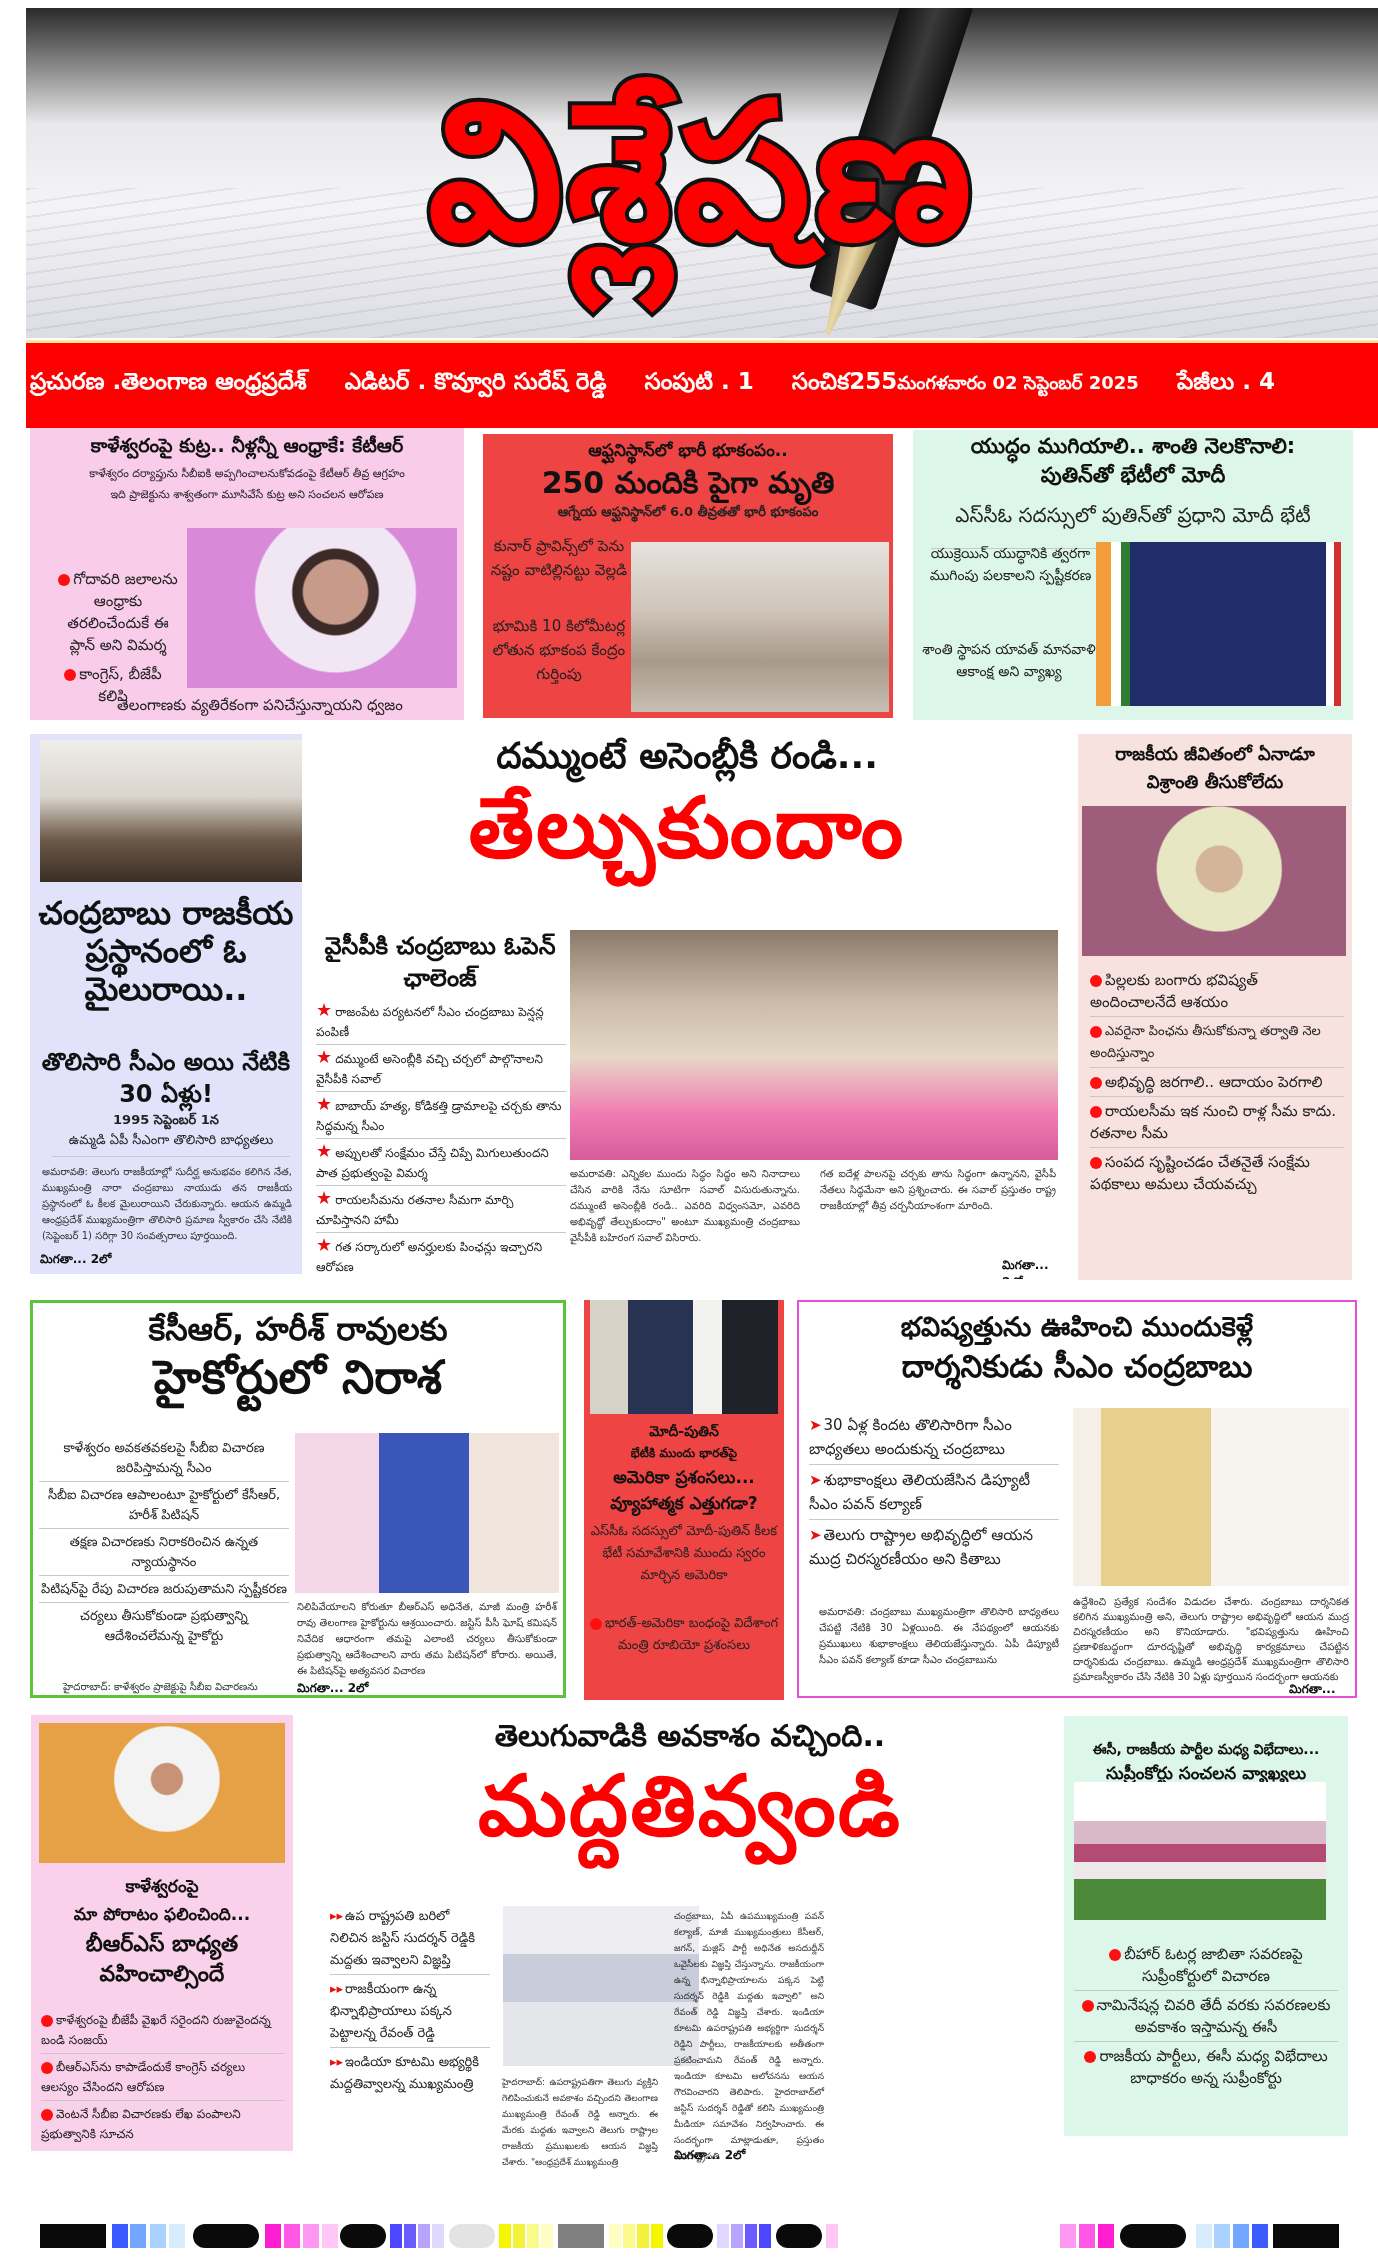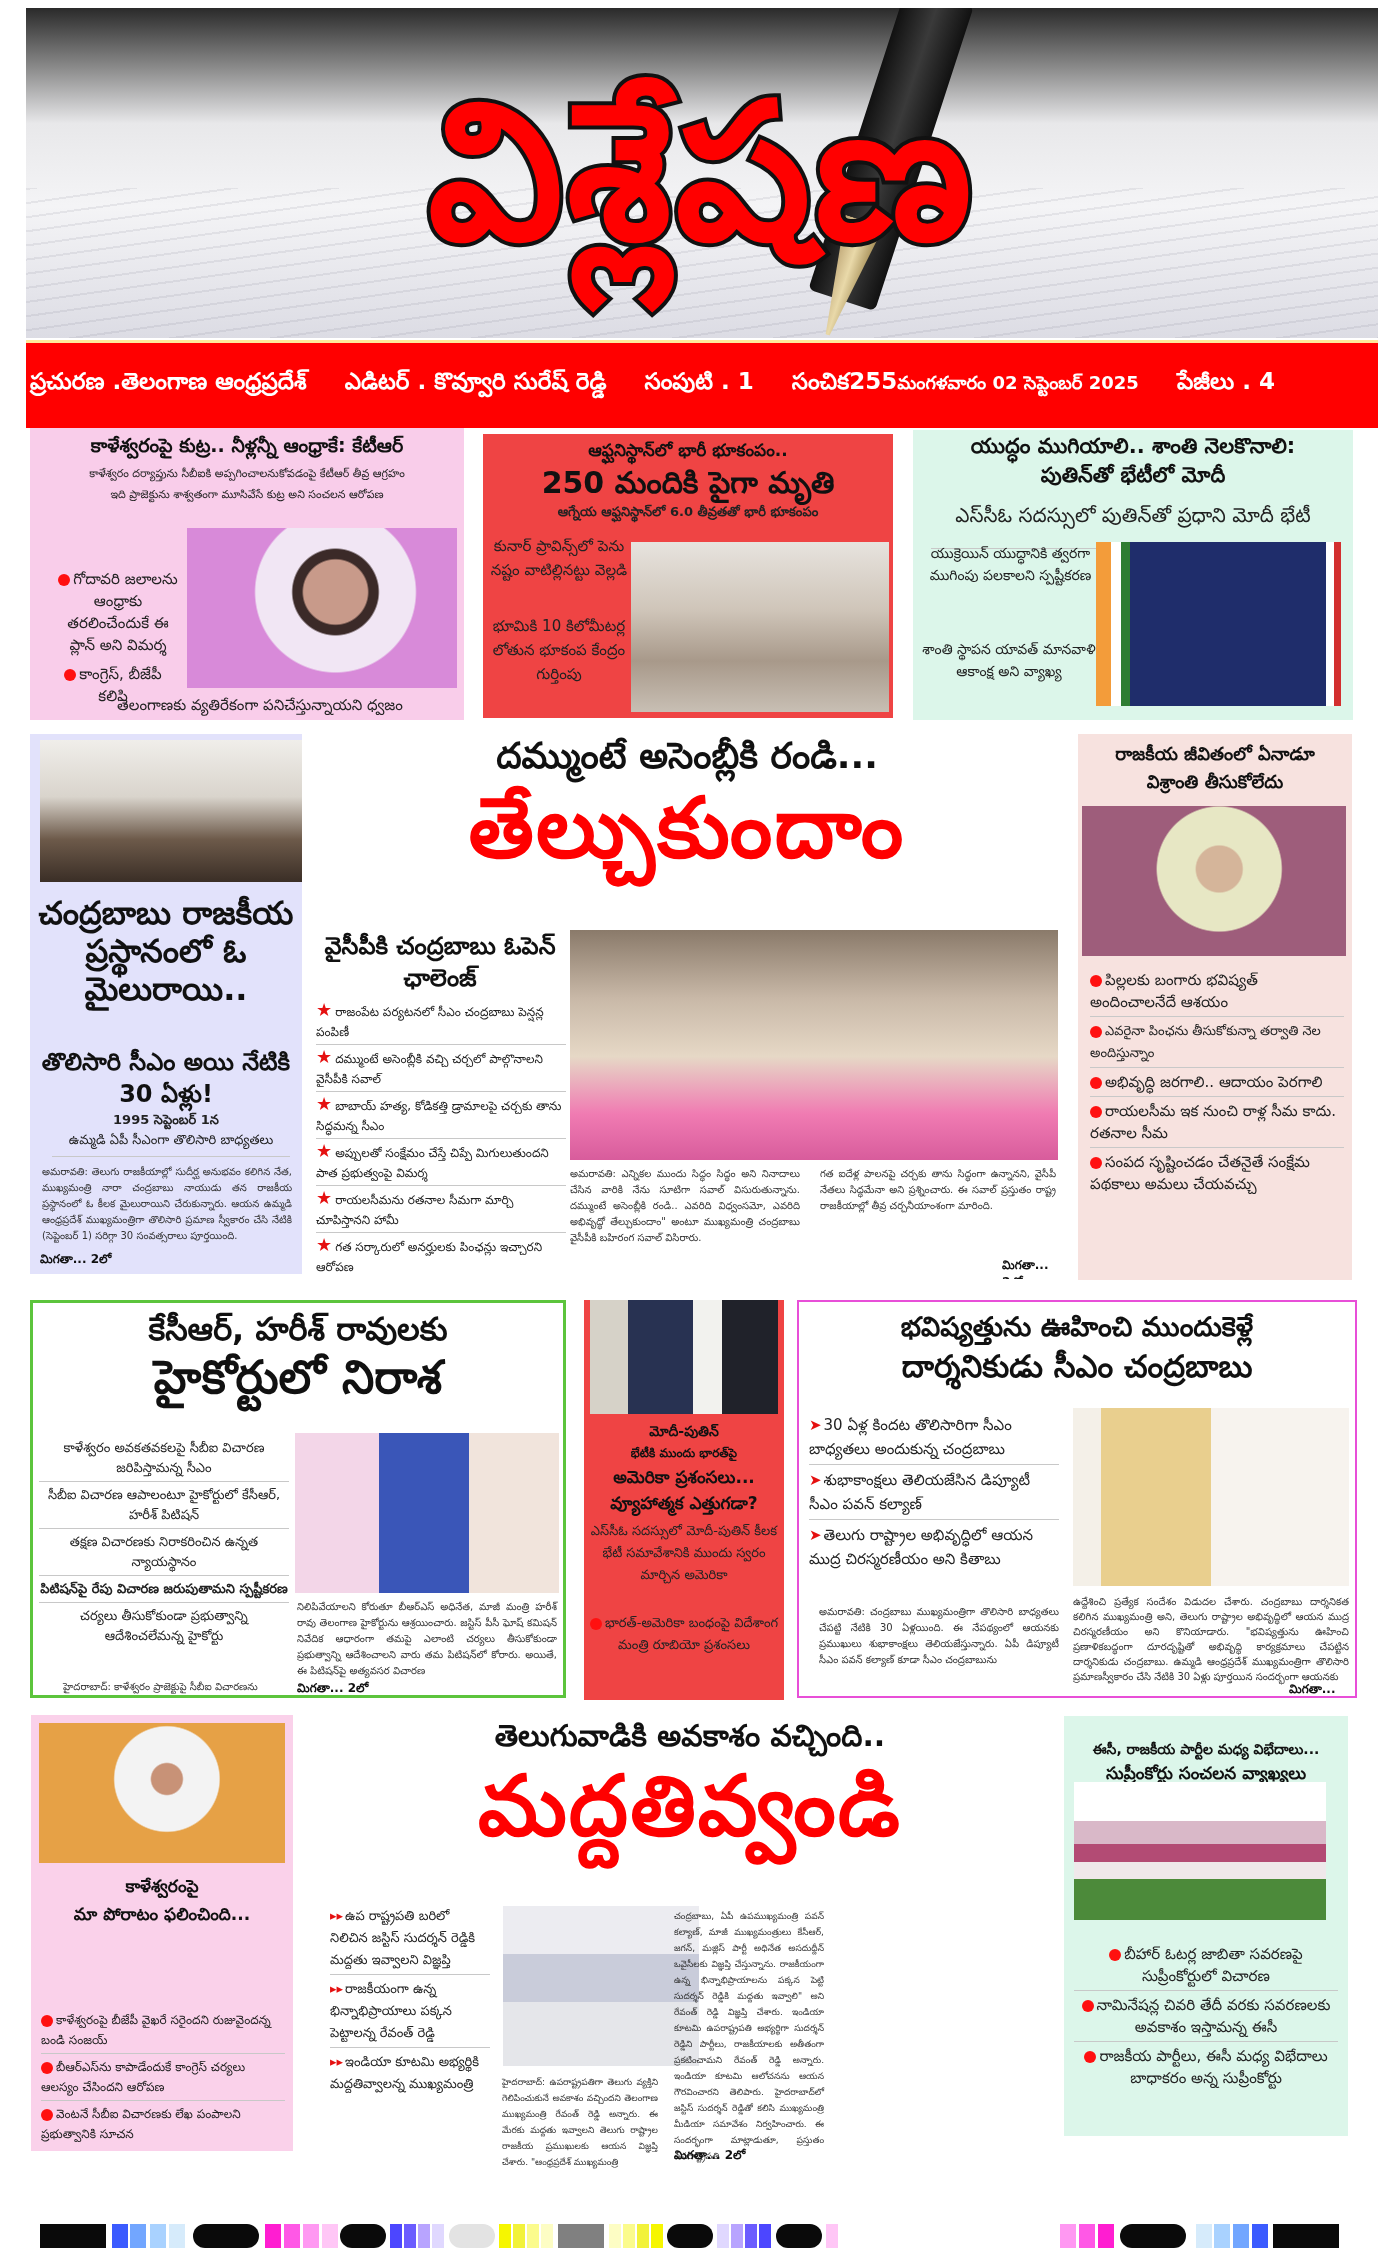--- a/index.html
+++ b/index.html
@@ -120,21 +120,21 @@
   </div>
 </div>
 
 <div class="box" style="left:30px;top:1300px;width:536px;height:398px;border:3px solid #5cc43c;background:#fff;">
   <div class="hl" style="font-size:32px;line-height:40px;margin-top:6px;">కేసీఆర్, హరీశ్ రావులకు</div>
   <div class="hl" style="font-size:46px;line-height:56px;font-weight:900;">హైకోర్టులో నిరాశ</div>
   <div style="position:absolute;left:6px;top:132px;width:250px;">
     <div class="sub rule" style="font-size:13px;line-height:20px;padding:3px 0;">కాళేశ్వరం అవకతవకలపై సీబీఐ విచారణ జరిపిస్తామన్న సీఎం</div>
     <div class="sub rule" style="font-size:13px;line-height:20px;padding:3px 0;">సీబీఐ విచారణ ఆపాలంటూ హైకోర్టులో కేసీఆర్, హరీశ్ పిటిషన్</div>
     <div class="sub rule" style="font-size:13px;line-height:20px;padding:3px 0;">తక్షణ విచారణకు నిరాకరించిన ఉన్నత న్యాయస్థానం</div>
-    <div class="sub rule" style="font-size:13px;line-height:20px;padding:3px 0;font-weight:bold;">పిటిషన్‌పై రేపు విచారణ జరుపుతామని స్పష్టీకరణ</div>
+    <div class="sub rule" style="font-size:13px;line-height:20px;padding:3px 0;">పిటిషన్‌పై రేపు విచారణ జరుపుతామని స్పష్టీకరణ</div>
     <div class="sub" style="font-size:13px;line-height:20px;padding:3px 0;">చర్యలు తీసుకోకుండా ప్రభుత్వాన్ని ఆదేశించలేమన్న హైకోర్టు</div>
   </div>
   <div class="photo" style="left:262px;top:130px;width:264px;height:160px;background:linear-gradient(90deg,#f3d6e8 0 32%,#3a56b8 32% 66%,#f1e4dc 66%);"></div>
   <div class="body-text" style="position:absolute;left:264px;top:296px;width:260px;font-size:10px;line-height:16px;">నిలిపివేయాలని కోరుతూ బీఆర్ఎస్ అధినేత, మాజీ మంత్రి హరీశ్ రావు తెలంగాణ హైకోర్టును ఆశ్రయించారు. జస్టిస్ పీసీ ఘోష్ కమిషన్ నివేదిక ఆధారంగా తమపై ఎలాంటి చర్యలు తీసుకోకుండా ప్రభుత్వాన్ని ఆదేశించాలని వారు తమ పిటిషన్‌లో కోరారు. అయితే, ఈ పిటిషన్‌పై అత్యవసర విచారణ</div>
   <div class="body-text" style="position:absolute;left:30px;top:376px;width:220px;font-size:10px;line-height:16px;">హైదరాబాద్: కాళేశ్వరం ప్రాజెక్టుపై సీబీఐ విచారణను</div>
   <div class="cont" style="position:absolute;left:264px;top:378px;"><span>మిగతా... 2లో</span></div>
 </div>
 
 <div class="box gray" style="left:584px;top:1300px;width:200px;height:400px;">
   <div class="photo" style="left:6px;top:0;width:188px;height:114px;background:linear-gradient(90deg,#d6d2c8 0 20%,#283252 20% 55%,#f2f2ee 55% 70%,#20222a 70%);"></div>
@@ -156,20 +156,21 @@
   <div class="photo" style="left:274px;top:106px;width:276px;height:178px;background:linear-gradient(90deg,#f4f0e8 0 10%,#e9cf8e 10% 50%,#f7f3ee 50%);"></div>
   <div class="body-text" style="position:absolute;left:20px;top:302px;width:240px;font-size:10px;line-height:16px;">అమరావతి: చంద్రబాబు ముఖ్యమంత్రిగా తొలిసారి బాధ్యతలు చేపట్టి నేటికి 30 ఏళ్లయింది. ఈ నేపథ్యంలో ఆయనకు ప్రముఖులు శుభాకాంక్షలు తెలియజేస్తున్నారు. ఏపీ డిప్యూటీ సీఎం పవన్ కల్యాణ్ కూడా సీఎం చంద్రబాబును</div>
   <div class="body-text" style="position:absolute;left:274px;top:292px;width:276px;font-size:10px;line-height:15px;">ఉద్దేశించి ప్రత్యేక సందేశం విడుదల చేశారు. చంద్రబాబు దార్శనికత కలిగిన ముఖ్యమంత్రి అని, తెలుగు రాష్ట్రాల అభివృద్ధిలో ఆయన ముద్ర చిరస్మరణీయం అని కొనియాడారు. "భవిష్యత్తును ఊహించి ప్రణాళికబద్ధంగా దూరదృష్టితో అభివృద్ధి కార్యక్రమాలు చేపట్టిన దార్శనికుడు చంద్రబాబు. ఉమ్మడి ఆంధ్రప్రదేశ్ ముఖ్యమంత్రిగా తొలిసారి ప్రమాణస్వీకారం చేసి నేటికి 30 ఏళ్లు పూర్తయిన సందర్భంగా ఆయనకు</div>
   <div class="cont" style="position:absolute;left:490px;top:380px;"><span>మిగతా... 2లో</span></div>
 </div>
 
 <div class="box" style="left:31px;top:1715px;width:262px;height:436px;background:#fad1ea;">
   <div class="photo" style="left:8px;top:8px;width:246px;height:140px;background:radial-gradient(circle at 52% 40%, #c89277 0 10%, #f3f3f3 11% 34%, #e6a146 35%);"></div>
   <div class="hl" style="position:absolute;top:158px;left:0;right:0;font-size:17px;line-height:26px;">కాళేశ్వరంపై</div>
   <div class="hl" style="position:absolute;top:186px;left:0;right:0;font-size:17px;line-height:26px;">మా పోరాటం ఫలించింది...</div>
+  <div class="hl" style="position:absolute;top:214px;left:16px;right:16px;font-size:22px;line-height:30px;">బీఆర్ఎస్ బాధ్యత వహించాల్సిందే</div>
   <div style="position:absolute;left:10px;top:292px;right:8px;">
     <div class="bl rule" style="font-size:12px;line-height:20px;padding:3px 0;"><span class="bullet-dot"></span><span>కాళేశ్వరంపై బీజేపీ వైఖరే సరైందని రుజువైందన్న బండి సంజయ్</span></div>
     <div class="bl rule" style="font-size:12px;line-height:20px;padding:3px 0;"><span class="bullet-dot"></span><span>బీఆర్ఎస్‌ను కాపాడేందుకే కాంగ్రెస్ చర్యలు ఆలస్యం చేసిందని ఆరోపణ</span></div>
     <div class="bl" style="font-size:12px;line-height:20px;padding:3px 0;"><span class="bullet-dot"></span><span>వెంటనే సీబీఐ విచారణకు లేఖ పంపాలని ప్రభుత్వానికి సూచన</span></div>
   </div>
 </div>
 
 <div class="box" style="left:320px;top:1712px;width:740px;height:505px;background:#fff;">
   <div class="hl" style="font-size:30px;line-height:40px;margin-top:4px;">తెలుగువాడికి అవకాశం వచ్చింది..</div>
   <div class="hl" style="font-size:84px;line-height:100px;color:#ff0000;font-weight:900;letter-spacing:2px;">మద్దతివ్వండి</div>

